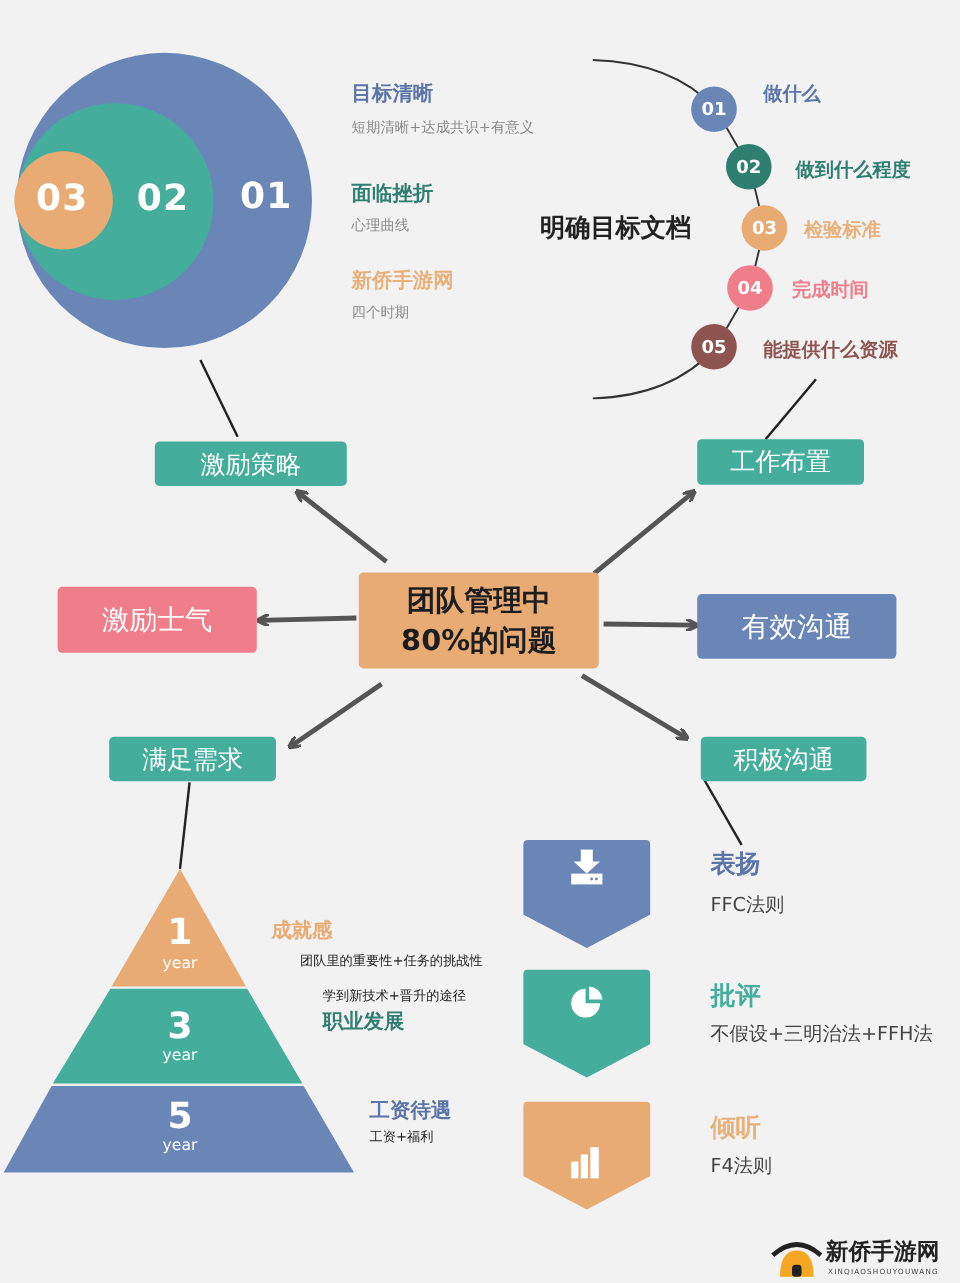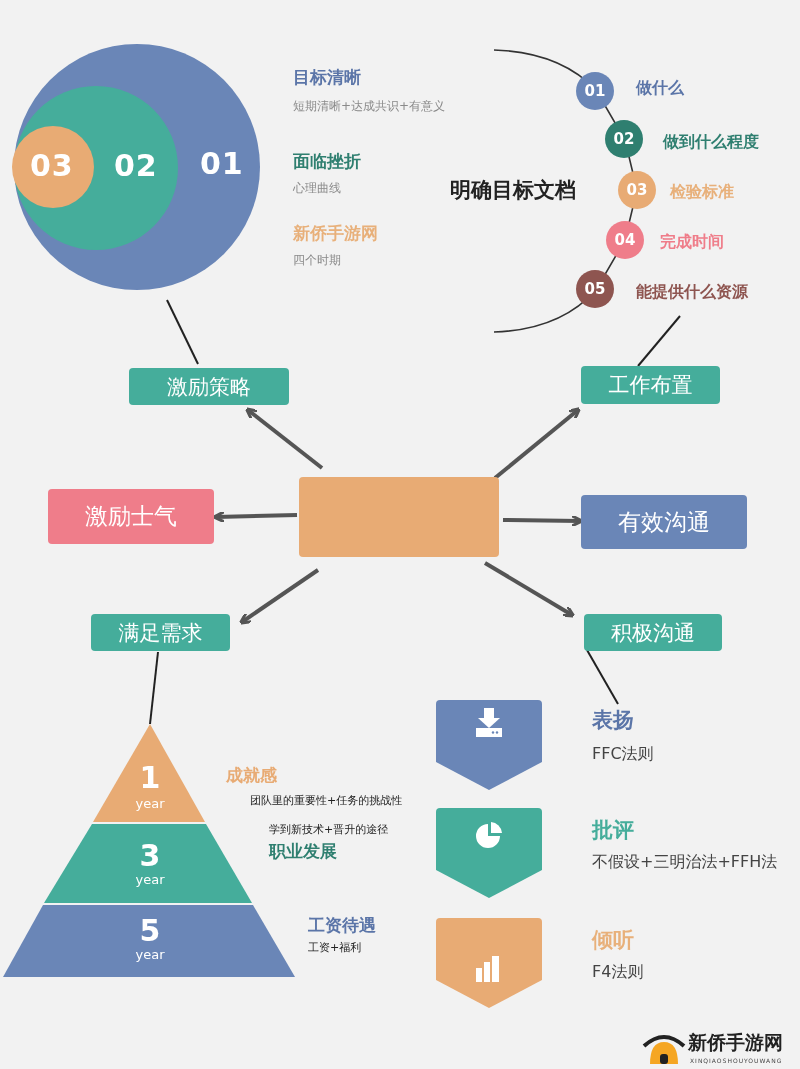--- a/index.html
+++ b/index.html
@@ -85,38 +85,40 @@
 <div class="vtitle" style="left:293px;top:66px;color:#5b75a8;">目标清晰</div>
 <div class="vsub" style="left:293px;top:98px;">短期清晰+达成共识+有意义</div>
 <div class="vtitle" style="left:293px;top:150px;color:#2f7f70;">面临挫折</div>
 <div class="vsub" style="left:293px;top:180px;">心理曲线</div>
 <div class="vtitle" style="left:293px;top:222px;color:#e8b07a;">新侨手游网</div>
 <div class="vsub" style="left:293px;top:252px;">四个时期</div>
 
 <div class="doc-title">明确目标文档</div>
 
 <div class="dot" style="left:576px;top:72px;background:#6a86b7;">01</div>
-<div class="dlabel" style="left:636px;top:78px;color:#5b75a8;">做什么</div>
+<div class="dlabel" style="left:636px;top:68px;color:#5b75a8;">做什么</div>
 <div class="dot" style="left:605px;top:120px;background:#2f7f70;">02</div>
 <div class="dlabel" style="left:663px;top:132px;color:#2f7f70;">做到什么程度</div>
 <div class="dot" style="left:618px;top:171px;background:#e8ab74;">03</div>
 <div class="dlabel" style="left:670px;top:182px;color:#e8b07a;">检验标准</div>
 <div class="dot" style="left:606px;top:221px;background:#ef7d8a;">04</div>
 <div class="dlabel" style="left:660px;top:232px;color:#ef7d8a;">完成时间</div>
 <div class="dot" style="left:576px;top:270px;background:#8e5550;">05</div>
 <div class="dlabel" style="left:636px;top:282px;color:#8e5550;">能提供什么资源</div>
 
 <div class="node teal" style="left:104px;top:368px;width:160px;height:37px;margin-left:25px;">激励策略</div>
 <div class="node teal" style="left:581px;top:366px;width:139px;height:38px;">工作布置</div>
 <div class="node big" style="left:48px;top:489px;width:166px;height:55px;background:#ef7d8a;">激励士气</div>
 <div class="node big" style="left:581px;top:495px;width:166px;height:54px;background:#6a86b7;">有效沟通</div>
 <div class="node teal" style="left:91px;top:614px;width:139px;height:37px;">满足需求</div>
 <div class="node teal" style="left:584px;top:614px;width:138px;height:37px;">积极沟通</div>
 
 <div class="center-node">
+  <span>团队管理中</span>
+  <span>80%的问题</span>
 </div>
 
 <svg class="abs" style="left:0;top:720px;" width="300" height="260">
   <polygon points="150,4 205,102 93,102" fill="#e8ab74"></polygon>
   <polygon points="92,104 206,104 252,183 44,183" fill="#45ad9b"></polygon>
   <polygon points="43,185 253,185 295,257 3,257" fill="#6a86b7"></polygon>
 </svg>
 <div class="pnum" style="left:120px;top:760px;">1</div>
 <div class="pyear" style="left:120px;top:796px;">year</div>
 <div class="pnum" style="left:120px;top:838px;">3</div>

